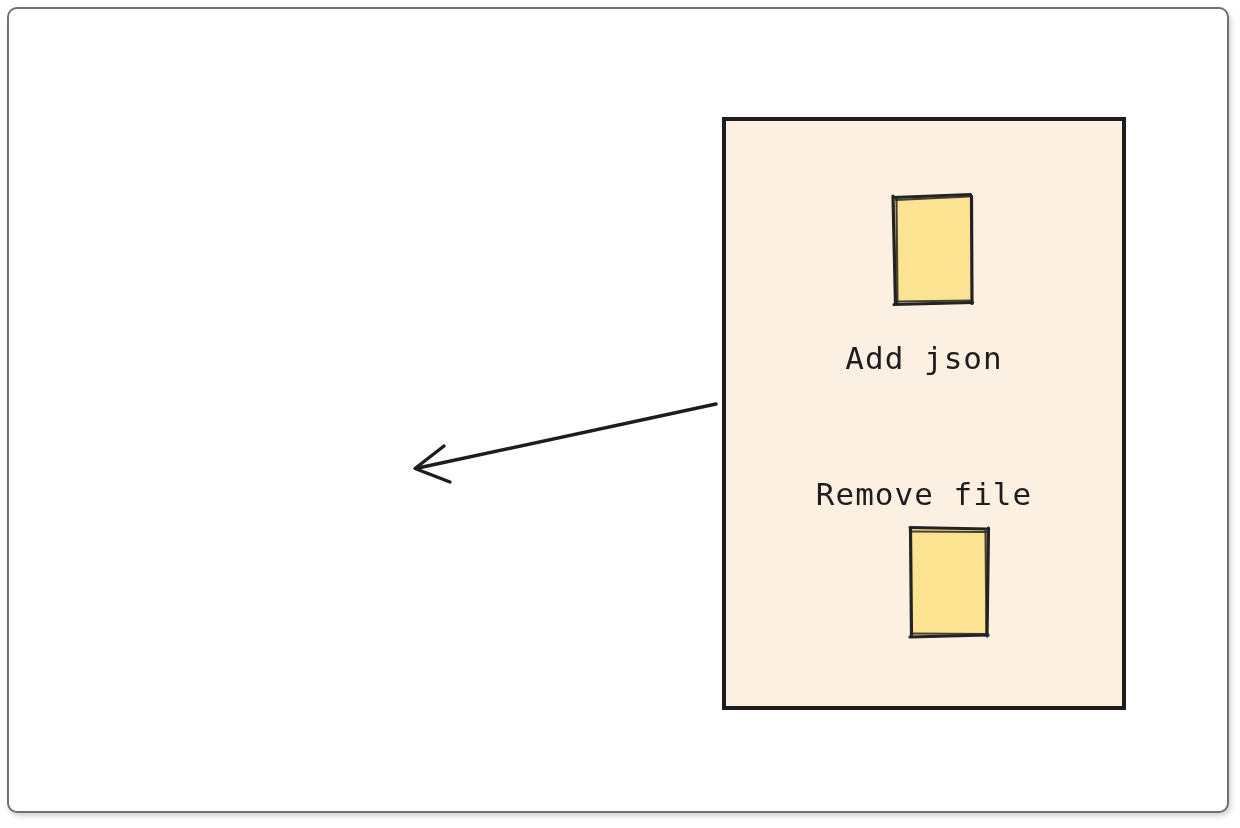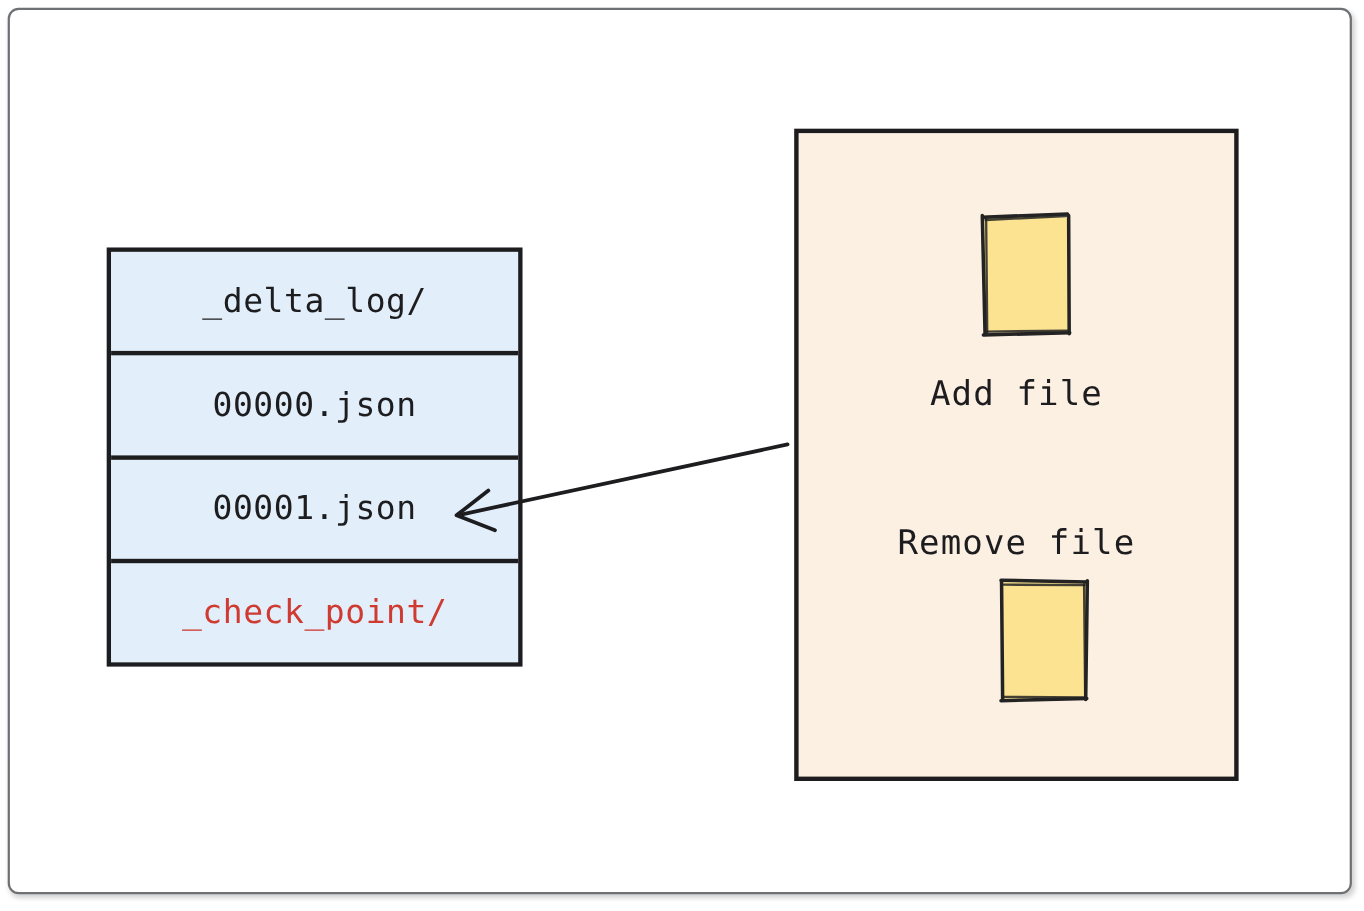--- a/index.html
+++ b/index.html
@@ -156,56 +156,37 @@
     stroke-linejoin: round;
   }
 </style>
 </head>
 <body>
 
 <div id="canvas">
 
   <div class="outer-frame"></div>
 
-  <div class="file-table">
-
-    <div class="file-row">
-      <span class="label">_delta_log/</span>
-    </div>
-
-    <div class="file-row">
-      <span class="label">00000.json</span>
-    </div>
-
-    <div class="file-row">
-      <span class="label">00001.json</span>
-    </div>
-
-    <div class="file-row">
-      <span class="label accent">_check_point/</span>
-    </div>
-
-  </div>
 
   <div class="action-panel">
 
     <div class="sketch-box" id="box-add">
       <svg viewBox="0 0 100 130" xmlns="http://www.w3.org/2000/svg">
         <polygon class="sketch-fill" points="12.5,12.5 88,14.5 89.5,120 13.5,119"></polygon>
         <path class="sketch-stroke" d="M11.5,14.5 L88.5,11.5"></path>
         <path class="sketch-stroke" d="M89.5,13 L90,120.5"></path>
         <path class="sketch-stroke" d="M90.5,119.5 L12,121.5"></path>
         <path class="sketch-stroke" d="M13.5,121 L11,13"></path>
         <path class="sketch-stroke thin" d="M14,17 L87,13.5"></path>
         <path class="sketch-stroke thin" d="M15,118.5 L88.5,117.5"></path>
         <path class="sketch-stroke thin" d="M14.5,16 L15.5,119.5"></path>
       </svg>
     </div>
 
-    <div class="action-label" id="label-add">Add file</div>
+    <div class="action-label" id="label-add">Add json</div>
 
     <div class="action-label" id="label-remove">Remove file</div>
 
     <div class="sketch-box" id="box-remove">
       <svg viewBox="0 0 100 130" xmlns="http://www.w3.org/2000/svg">
         <polygon class="sketch-fill" points="13,14 88,15.5 89,120.5 11.5,122"></polygon>
         <path class="sketch-stroke" d="M11,13.5 L89,15"></path>
         <path class="sketch-stroke" d="M89.5,14 L88,122"></path>
         <path class="sketch-stroke" d="M89,121 L11,123"></path>
         <path class="sketch-stroke" d="M12.5,122.5 L11.5,14.5"></path>

